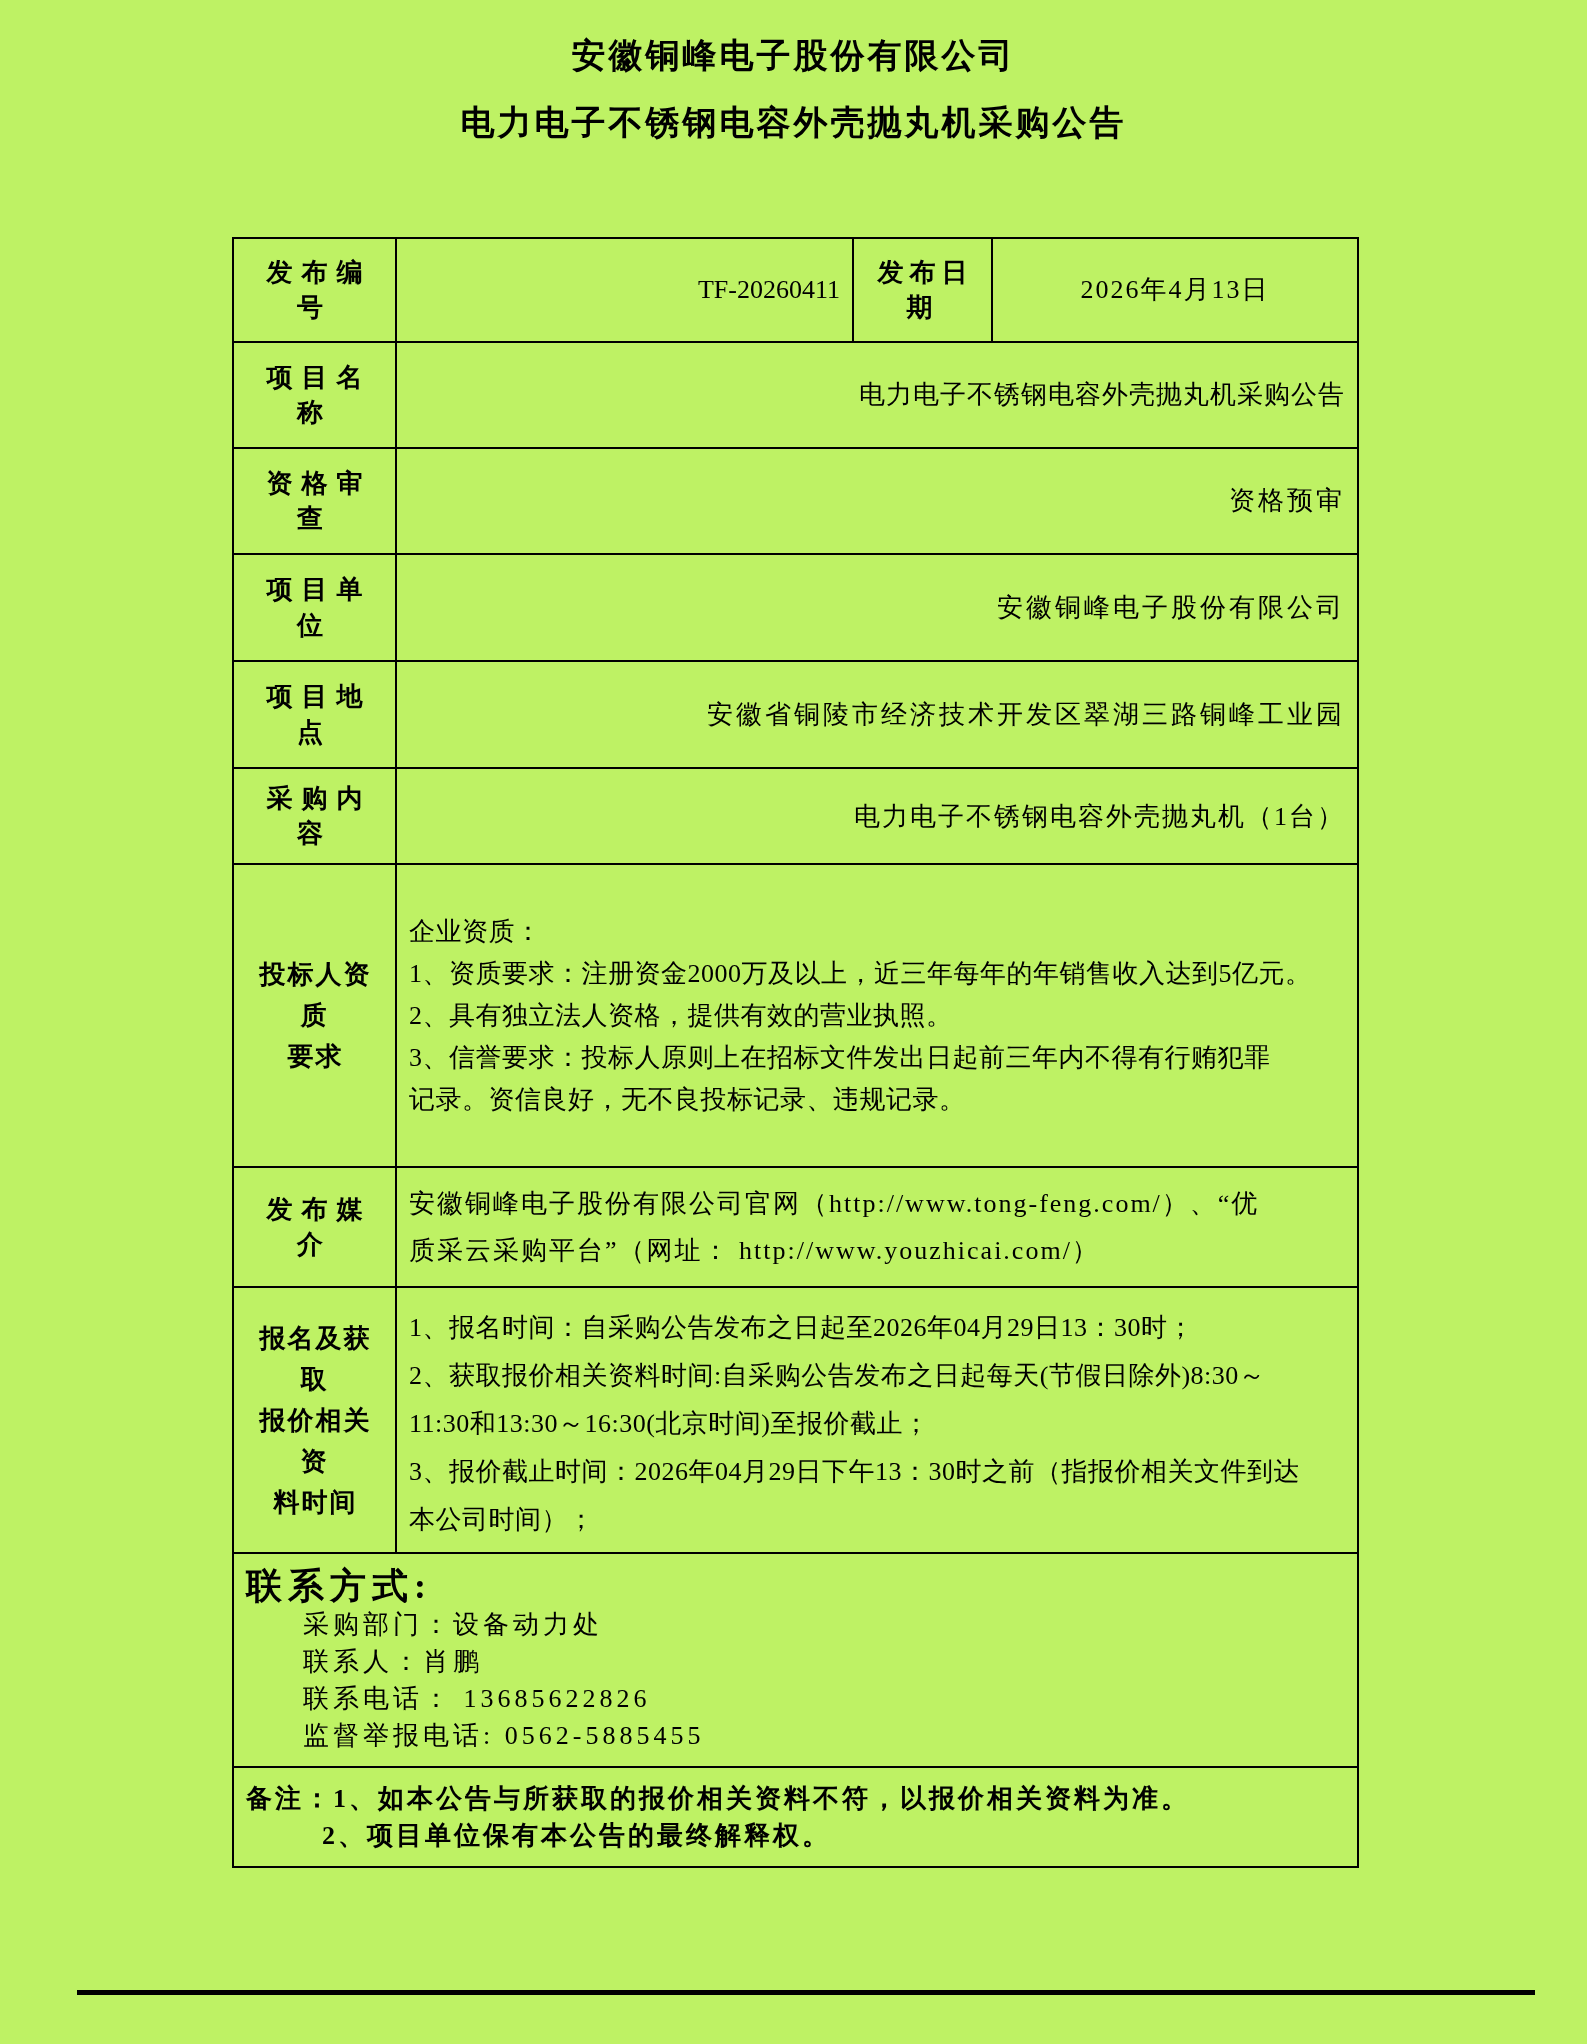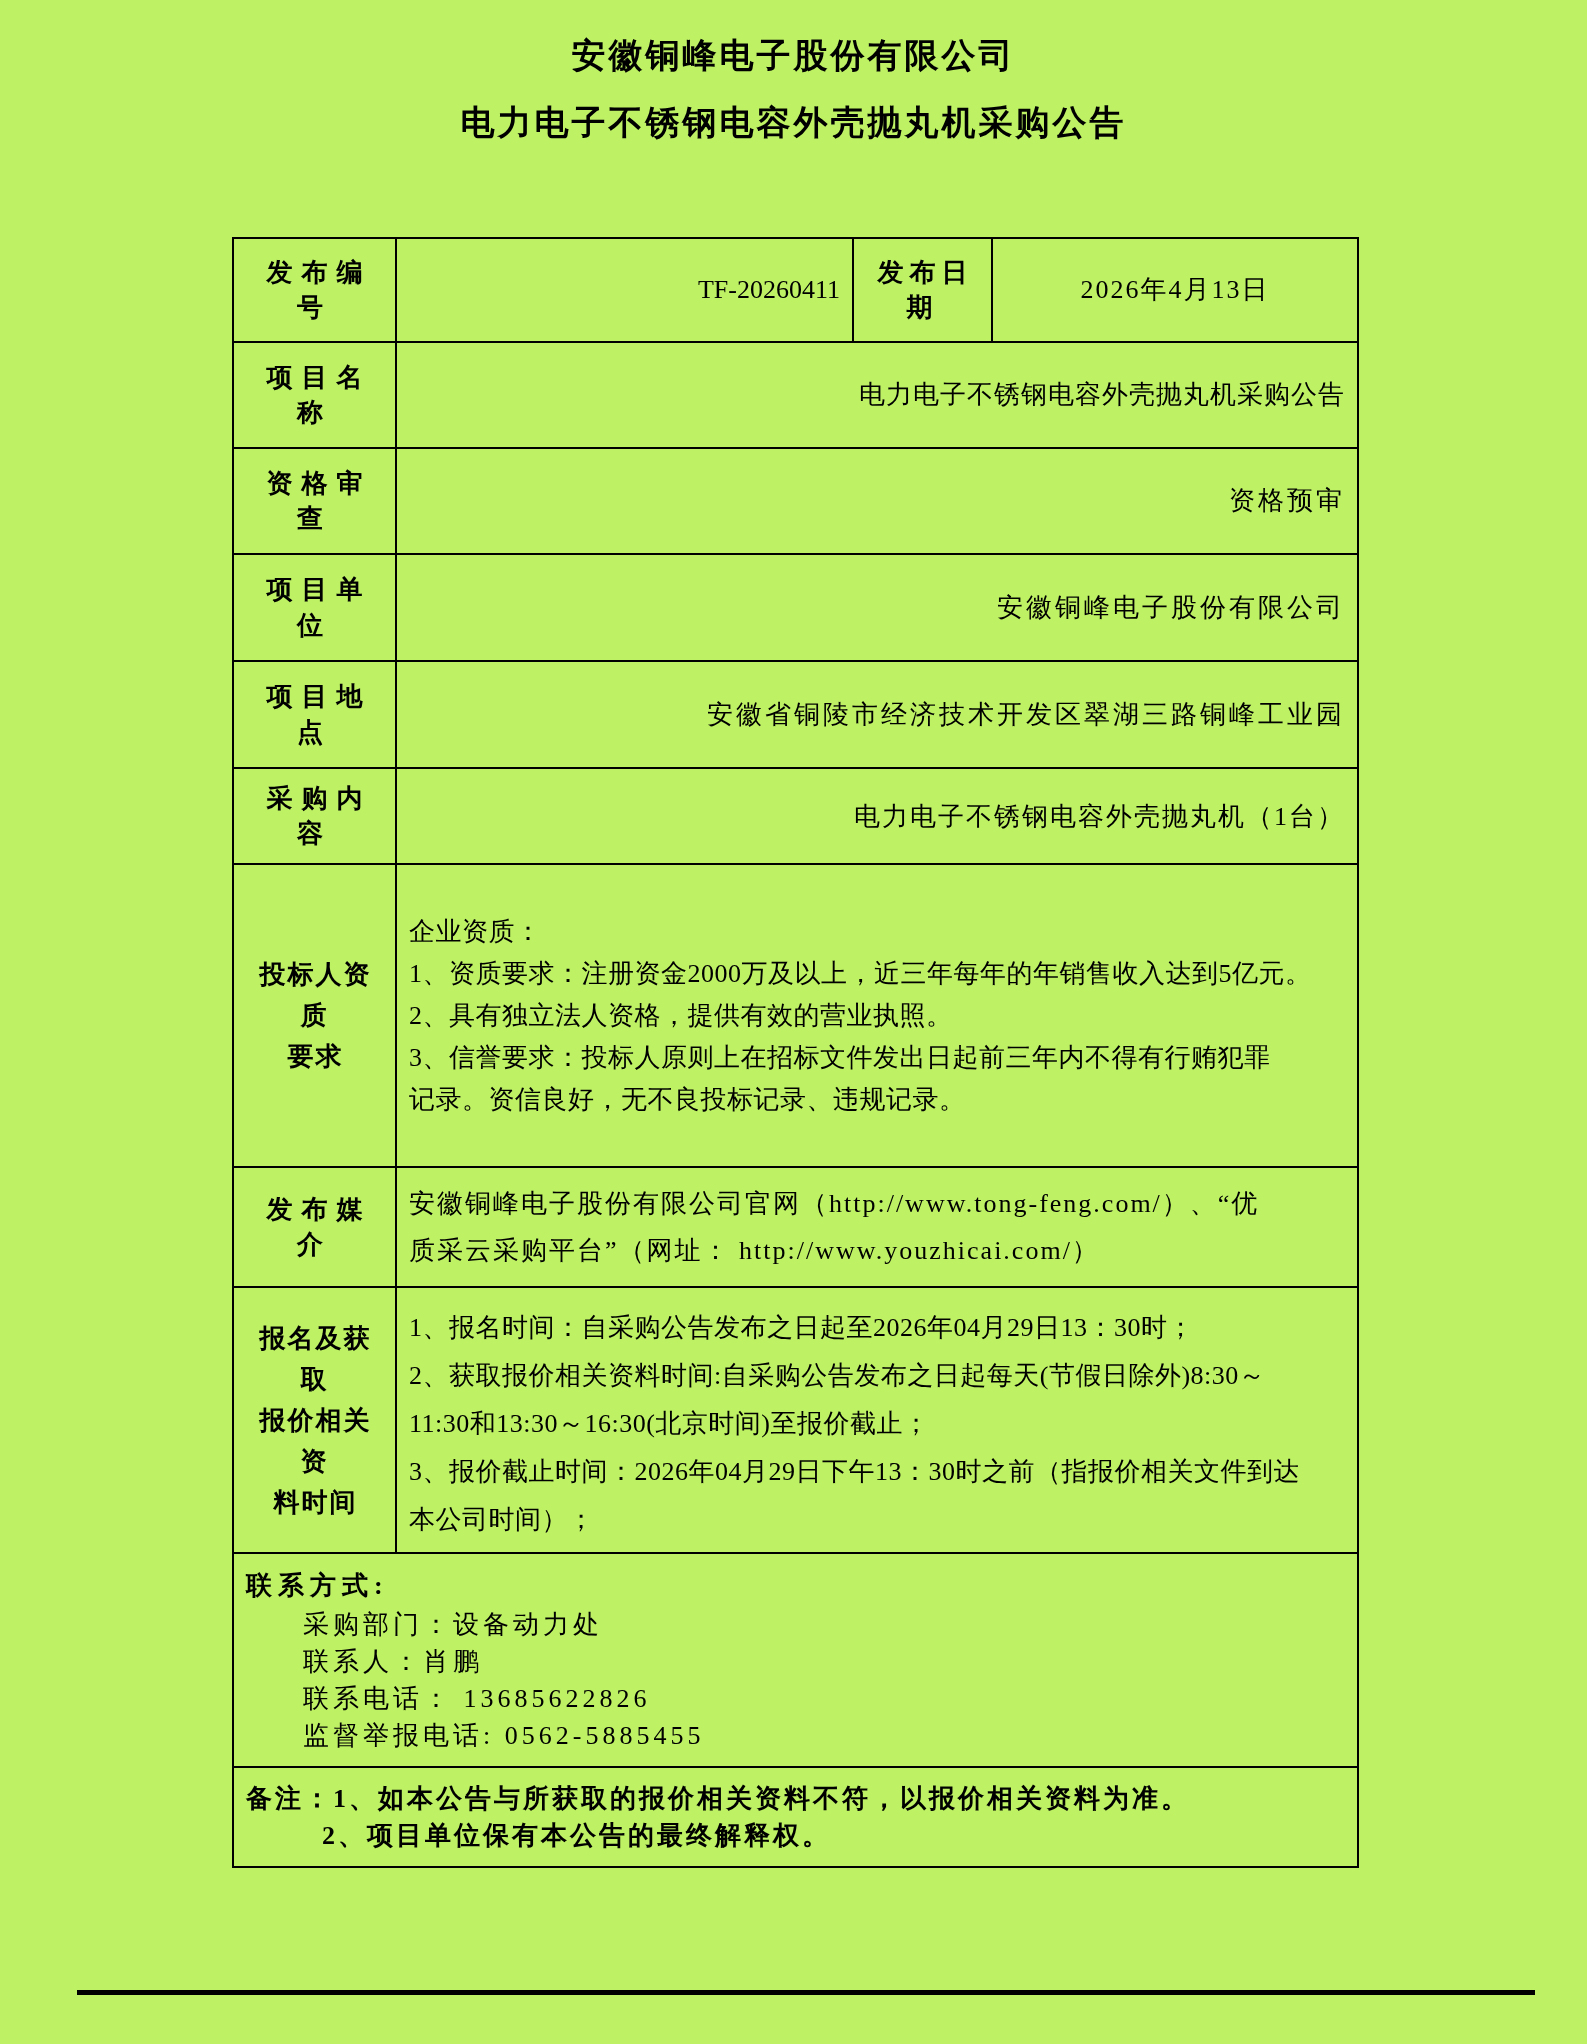--- a/index.html
+++ b/index.html
@@ -56,21 +56,21 @@
   .sp2{letter-spacing:2px;}
   .sp3{letter-spacing:3px;margin-left:19px;}
   td.multiline{vertical-align:top;padding-left:12px;padding-right:4px;}
   .qual-cell{padding-top:8px;}
   .qual-cell .line{line-height:42px;letter-spacing:0.5px;white-space:nowrap;}
   .media-cell{padding-top:8px;}
   .media-cell .line{line-height:47px;letter-spacing:2px;white-space:nowrap;}
   .sched-cell{padding-top:1px;}
   .sched-cell .line{line-height:40px;letter-spacing:0.5px;white-space:nowrap;margin-top:8px;}
   .contact-cell{vertical-align:top;padding:6px 10px 0 12px;}
-  .contact-heading{font-weight:bold;font-size:26px;letter-spacing:6px;line-height:40px;}
+  .contact-heading{font-weight:bold;font-size:36px;letter-spacing:6px;line-height:40px;}
   .contact-cell .line{letter-spacing:4px;line-height:37px;text-indent:57px;white-space:nowrap;}
   .remark-cell{vertical-align:top;padding:10px 10px 0 12px;font-weight:bold;}
   .remark-cell .line{letter-spacing:3px;line-height:37px;white-space:nowrap;}
   .remark-cell .line:nth-child(2){text-indent:76px;}
   .footer-rule{
     position:absolute;
     left:77px; top:1990px;
     width:1458px; height:5px;
     background:#000;
   }

